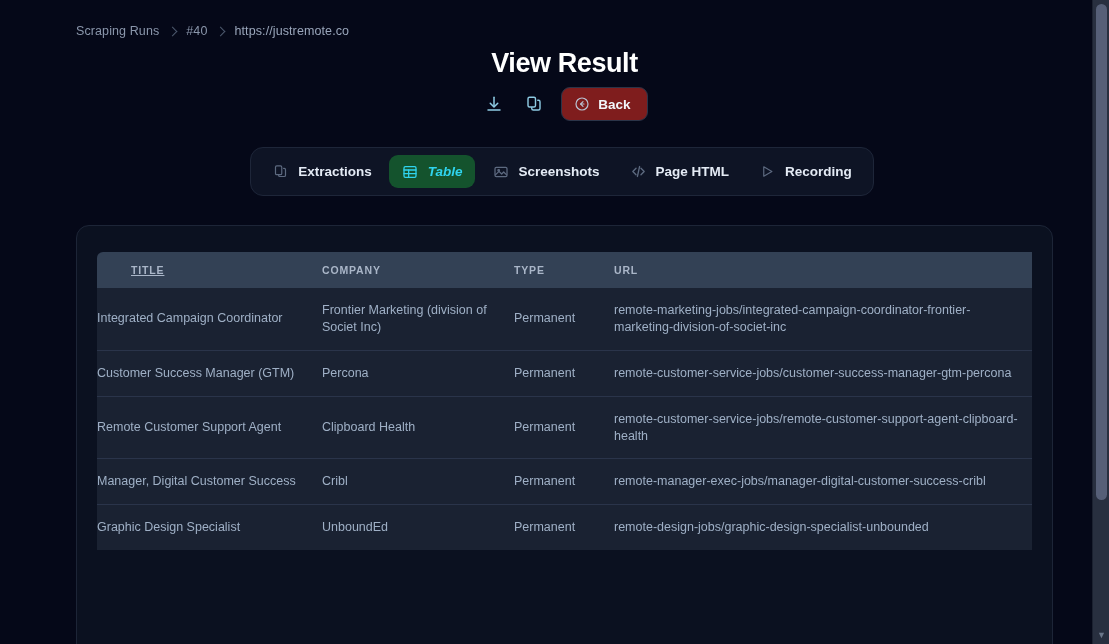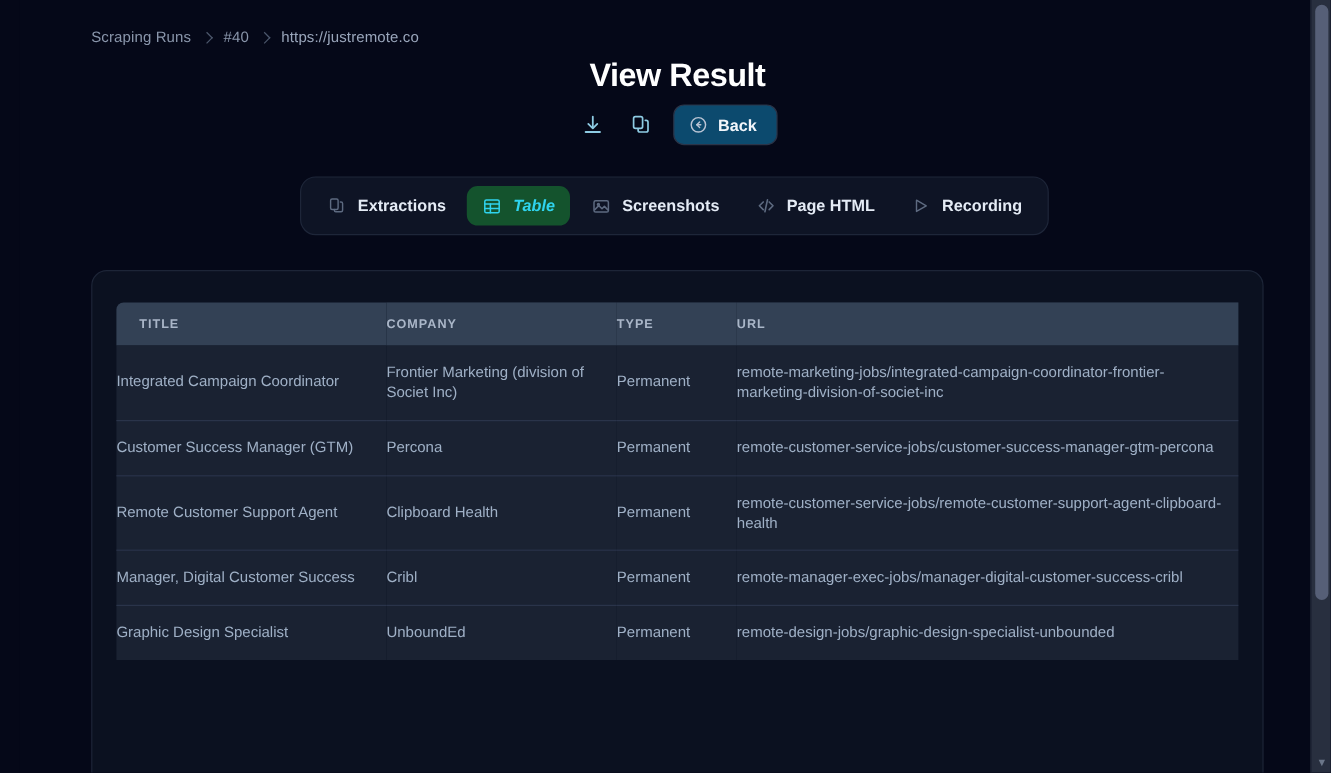--- a/index.html
+++ b/index.html
@@ -71,21 +71,21 @@
   .icon-btn {
     width: 26px; height: 26px;
     display: flex; align-items: center; justify-content: center;
     cursor: pointer;
     color: #8ecbe3;
   }
   .back-btn {
     display: flex;
     align-items: center;
     gap: 8px;
-    background: #0c4a6e;
+    background: #7f1d1d;
     border: 1px solid #2b3448;
     border-radius: 9px;
     padding: 8px 16px 8px 12px;
     cursor: pointer;
   }
   .back-btn .lbl {
     font-size: 13.5px;
     font-weight: bold;
     color: #f2f6fb;
   }
@@ -154,21 +154,21 @@
   table.data thead th {
     background: #334155;
     color: #aab6c8;
     font-size: 10.5px;
     font-weight: bold;
     letter-spacing: .85px;
     text-align: left;
     padding: 12px 0 12px 0;
     vertical-align: middle;
   }
-  table.data thead th:first-child { padding-left: 19px; border-top-left-radius: 6px; border-bottom-left-radius: 0; }
+  table.data thead th:first-child { padding-left: 34px; border-top-left-radius: 6px; border-bottom-left-radius: 0; text-decoration: underline; }
   table.data thead th:last-child  { padding-right: 14px; }
 
   table.data tbody td {
     background: #1a2232;
     color: #9fb0c6;
     font-size: 12.5px;
     padding: 14px 12px 14px 0;
     vertical-align: middle;
     border-bottom: 1px solid #2a3purple;
     border-bottom: 1px solid #2a344a;

